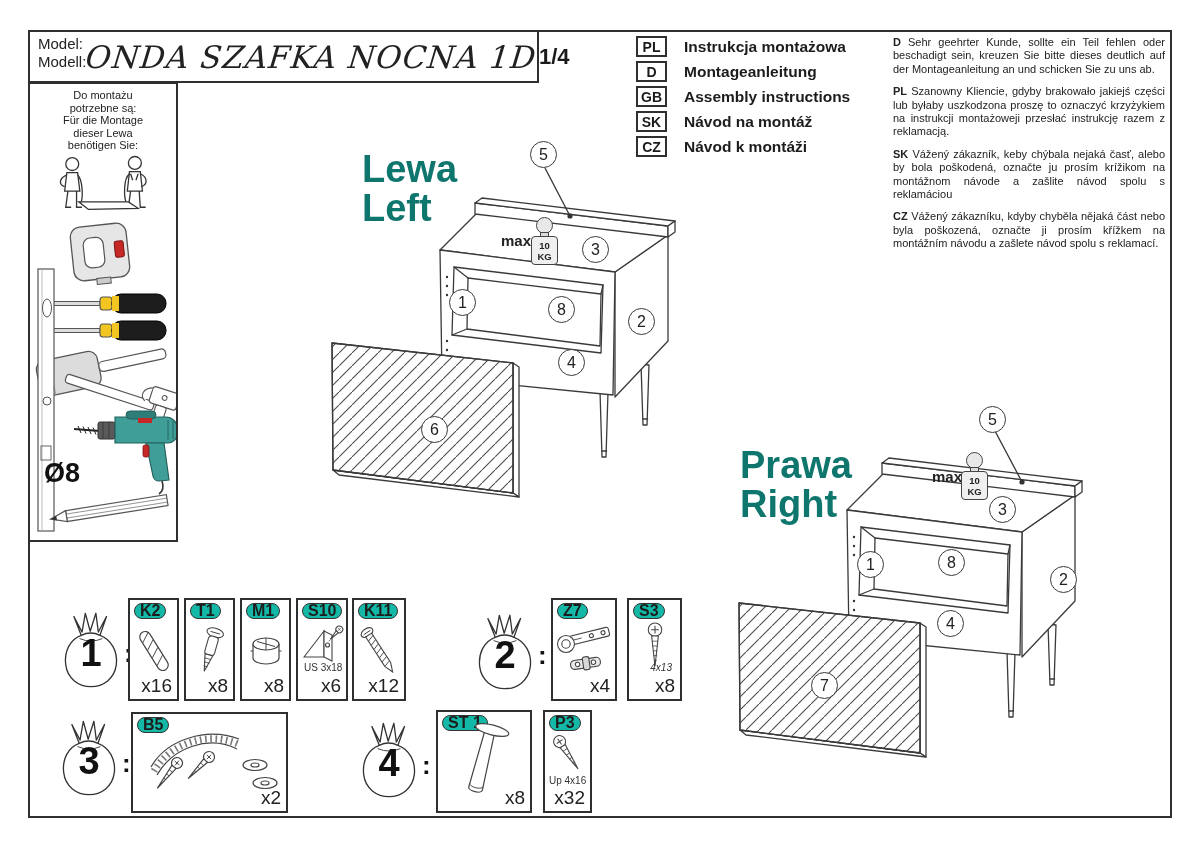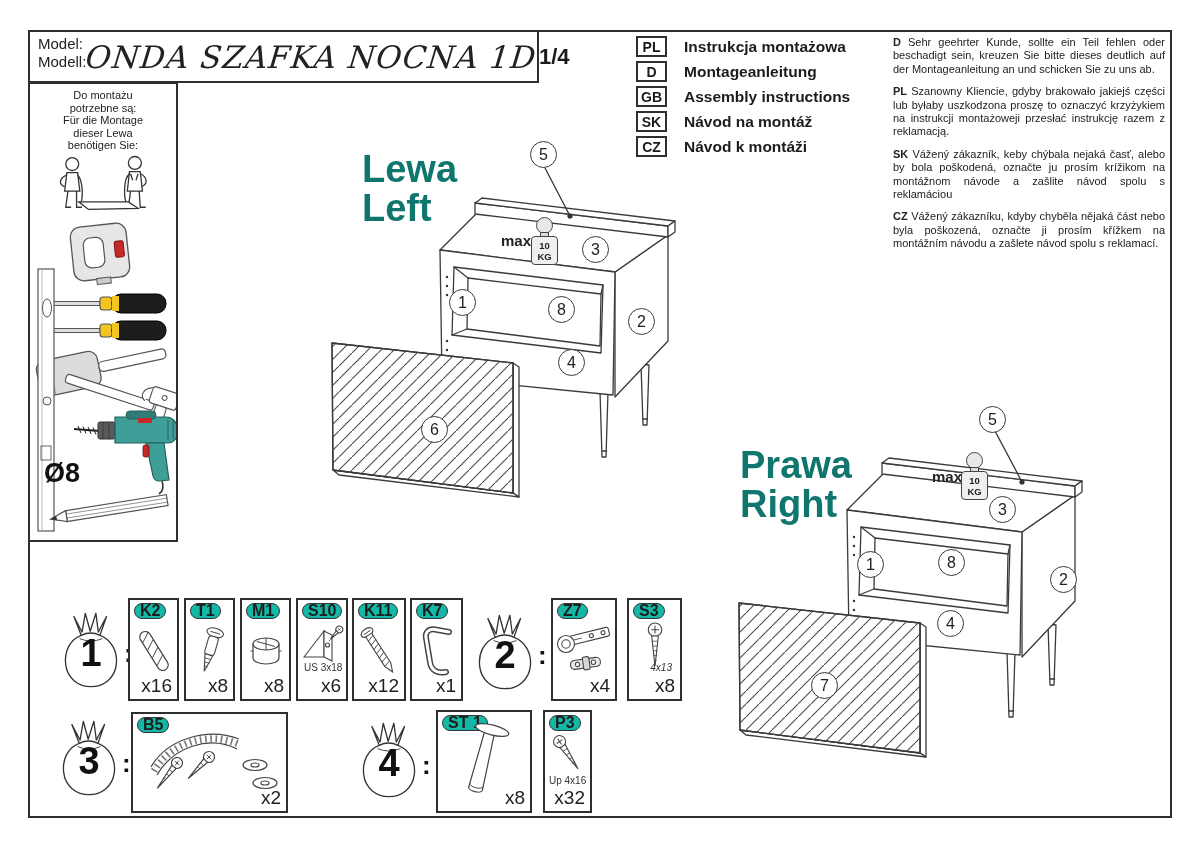--- a/index.html
+++ b/index.html
@@ -360,28 +360,20 @@
       <g transform="rotate(-33 21 30)" stroke="#444" fill="#fff" stroke-width="1.1">
         <ellipse cx="21" cy="8" rx="6.5" ry="4"></ellipse>
         <path d="M17,8 h8" stroke-width="0.9" fill="none"></path>
         <path d="M17.5,11 L17.5,46 L21,55 L24.5,46 L24.5,11 z"></path>
         <path d="M17.5,16 l7,-2.4 M17.5,21 l7,-2.4 M17.5,26 l7,-2.4 M17.5,31 l7,-2.4 M17.5,36 l7,-2.4 M17.5,41 l7,-2.4 M18,46 l6,-2" stroke-width="0.85" fill="none"></path>
       </g>
     </svg>
     <span class="hw-qty">x12</span>
   </div>
 
-  <div class="hw-box" style="left:410px;top:598px;width:53px;height:103px;">
-    <span class="hw-code">K7</span>
-    <svg class="hw-icon" width="38" height="54" viewBox="0 0 38 54">
-      <path d="M31,8 L17,5.5 C10,4.5 7,9 8,14 L12,38 C13,46 19,50 28,48" fill="none" stroke="#444" stroke-width="6" stroke-linecap="round"></path>
-      <path d="M31,8 L17,5.5 C10,4.5 7,9 8,14 L12,38 C13,46 19,50 28,48" fill="none" stroke="#fff" stroke-width="3" stroke-linecap="round"></path>
-    </svg>
-    <span class="hw-qty">x1</span>
-  </div>
 
   <div class="bag" style="left:474px;top:608px;">
     <svg width="62" height="88" viewBox="0 0 76 96">
       <g stroke="#333" stroke-width="1.6" fill="#fff" stroke-linejoin="round">
         <path d="M26,30 L17,7 L27,26 L31,3 L37,25 L44,3 L47,26 L57,7 L49,30"></path>
         <path d="M26,30 C12,35 5,50 7,66 C9,83 23,93 38,93 C53,93 67,83 69,66 C71,50 63,35 49,30 C41,26 34,26 26,30 Z"></path>
         <path d="M24,34 q14,6 28,0" fill="none" stroke-width="1.1"></path>
       </g>
     </svg>
     <span class="bag-num">2</span>

